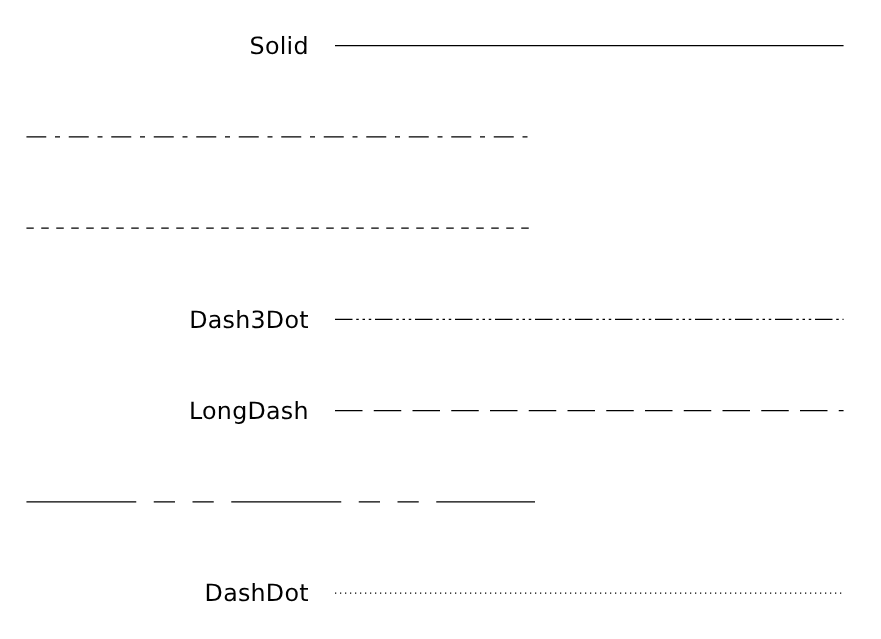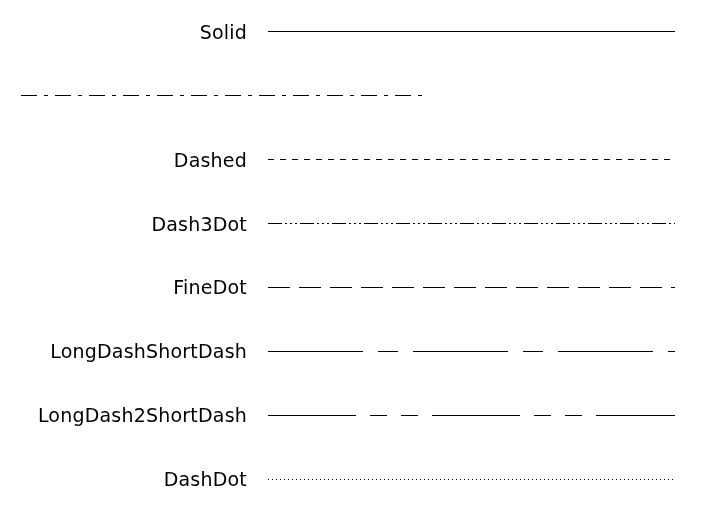--- a/index.html
+++ b/index.html
@@ -56,51 +56,43 @@
     </svg>
   </div>
 
   <div class="row">
     <svg class="sample">
       <line x1="0" y1="2.5" x2="407" y2="2.5" stroke-dasharray="16 7 4 7"></line>
     </svg>
   </div>
 
   <div class="row">
-    <div class="label">Dashed</div>
     <svg class="sample">
       <line x1="0" y1="2.5" x2="407" y2="2.5" stroke-dasharray="6 6"></line>
     </svg>
   </div>
 
 
 
   <div class="row">
     <div class="label">Dash3Dot</div>
     <svg class="sample">
       <line x1="0" y1="2.5" x2="407" y2="2.5" stroke-dasharray="14 3 2 3 2 3 2 3"></line>
     </svg>
   </div>
 
   <div class="row">
-    <div class="label">FineDot</div>
+    <div class="label">LongDash</div>
     <svg class="sample">
       <line x1="0" y1="2.5" x2="407" y2="2.5" stroke-dasharray="22 9"></line>
     </svg>
   </div>
 
-  <div class="row">
-    <div class="label">LongDashShortDash</div>
-    <svg class="sample">
-      <line x1="0" y1="2.5" x2="407" y2="2.5" stroke-dasharray="95 15 20 15"></line>
-    </svg>
-  </div>
 
   <div class="row">
-    <div class="label">LongDash2ShortDash</div>
     <svg class="sample">
       <line x1="0" y1="2.5" x2="407" y2="2.5" stroke-dasharray="88 14 17 14 17 14"></line>
     </svg>
   </div>
 
   <div class="row">
     <div class="label">DashDot</div>
     <svg class="sample">
       <line x1="0" y1="2.5" x2="407" y2="2.5" stroke-dasharray="1 3"></line>
     </svg>

